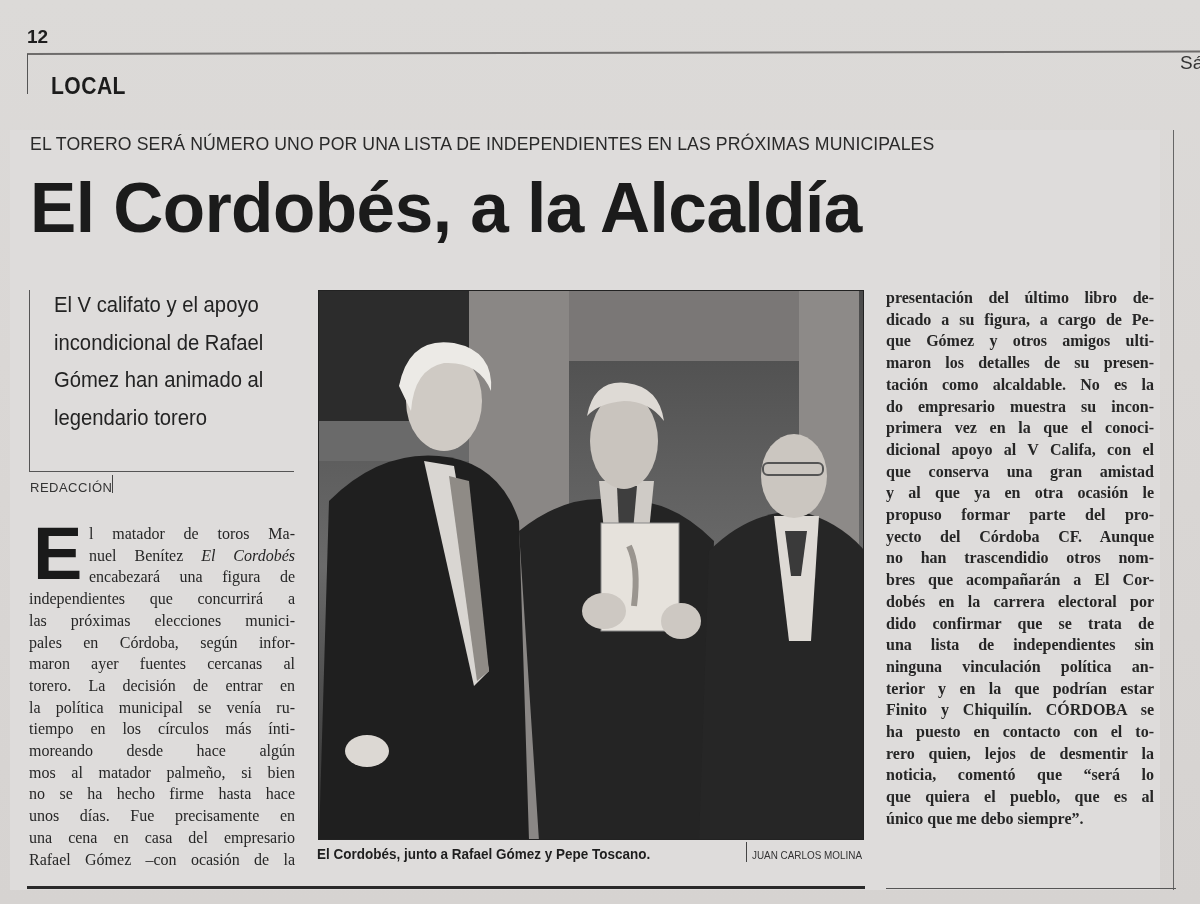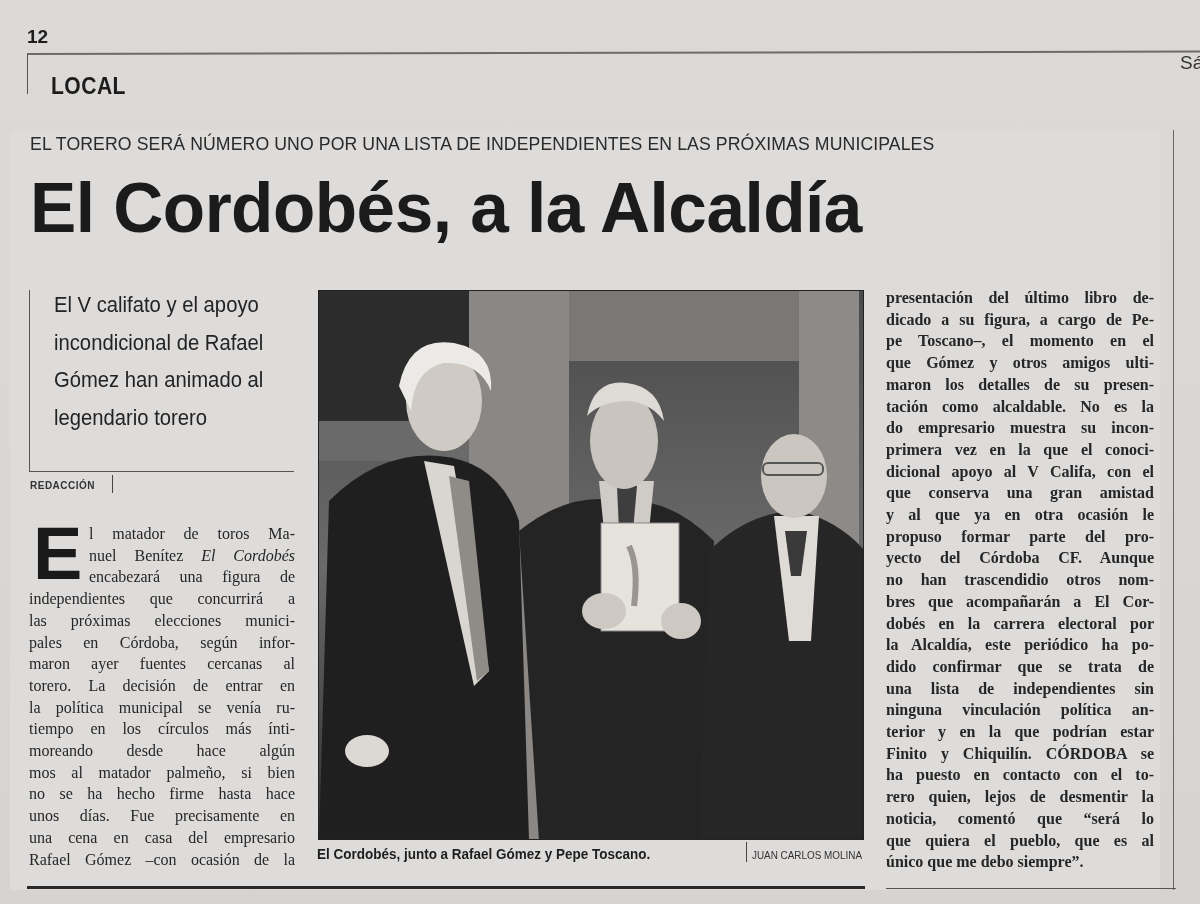--- a/index.html
+++ b/index.html
@@ -59,22 +59,22 @@
       position: absolute; left: 29px; top: 290px; width: 265px; height: 182px;
       border-left: 1px solid #555; border-bottom: 1px solid #555;
     }
     .subhead {
       position: absolute; left: 54px; top: 286px; width: 250px;
       font-family: "Liberation Sans", sans-serif; font-size: 22px; line-height: 37.5px;
       color: #232323; transform: scaleX(0.92); transform-origin: left;
     }
     .byline {
       position: absolute; left: 30px; top: 480px;
-      font-family: "Liberation Sans", sans-serif; font-weight: bold;
-      font-size: 10px; color: #333; letter-spacing: 0.5px;
+      font-family: "Liberation Sans", sans-serif; font-weight: normal;
+      font-size: 13px; color: #333; letter-spacing: 0.5px;
     }
     .byline-bar { position: absolute; left: 112px; top: 475px; width: 1px; height: 18px; background: #444; }
     .body-col {
       position: absolute; font-family: "Liberation Serif", serif;
       font-size: 16px; line-height: 21.7px; color: #262626;
       text-align: justify; hyphens: manual;
     }
     .col-left { left: 29px; top: 523px; width: 266px; }
     .col-right { left: 886px; top: 287px; width: 268px; font-weight: bold; }
     .body-col .line { display: block; text-align: justify; text-align-last: justify; white-space: nowrap; overflow: visible; }
@@ -198,35 +198,33 @@
     </svg>
   </div>
 
   <div class="caption">El Cordobés, junto a Rafael Gómez y Pepe Toscano.</div>
   <div class="credit-bar"></div>
   <div class="credit">JUAN CARLOS MOLINA</div>
 
   <div class="body-col col-right">
     <span class="line">presentación del último libro de-</span>
     <span class="line">dicado a su figura, a cargo de Pe-</span>
-    <span class="line">pe Toscano–, el momento en el</span>
     <span class="line">que Gómez y otros amigos ulti-</span>
     <span class="line">maron los detalles de su presen-</span>
     <span class="line">tación como alcaldable. No es la</span>
     <span class="line">do empresario muestra su incon-</span>
     <span class="line">primera vez en la que el conoci-</span>
     <span class="line">dicional apoyo al V Califa, con el</span>
     <span class="line">que conserva una gran amistad</span>
     <span class="line">y al que ya en otra ocasión le</span>
     <span class="line">propuso formar parte del pro-</span>
     <span class="line">yecto del Córdoba CF. Aunque</span>
     <span class="line">no han trascendidio otros nom-</span>
     <span class="line">bres que acompañarán a El Cor-</span>
     <span class="line">dobés en la carrera electoral por</span>
-    <span class="line">la Alcaldía, este periódico ha po-</span>
     <span class="line">dido confirmar que se trata de</span>
     <span class="line">una lista de independientes sin</span>
     <span class="line">ninguna vinculación política an-</span>
     <span class="line">terior y en la que podrían estar</span>
     <span class="line">Finito y Chiquilín. CÓRDOBA se</span>
     <span class="line">ha puesto en contacto con el to-</span>
     <span class="line">rero quien, lejos de desmentir la</span>
     <span class="line">noticia, comentó que “será lo</span>
     <span class="line">que quiera el pueblo, que es al</span>
     <span class="line last">único que me debo siempre”.</span>

